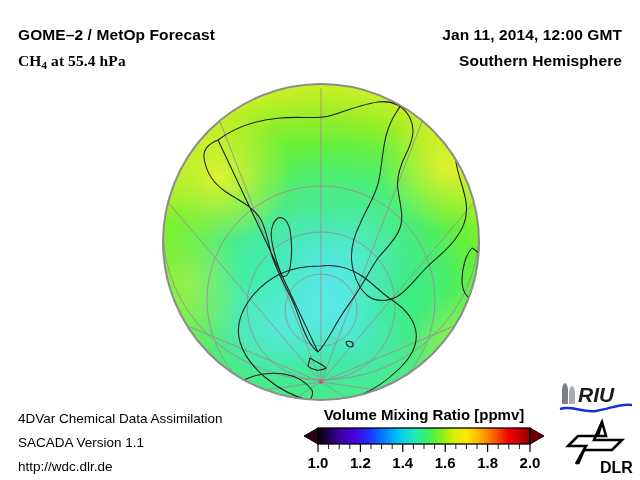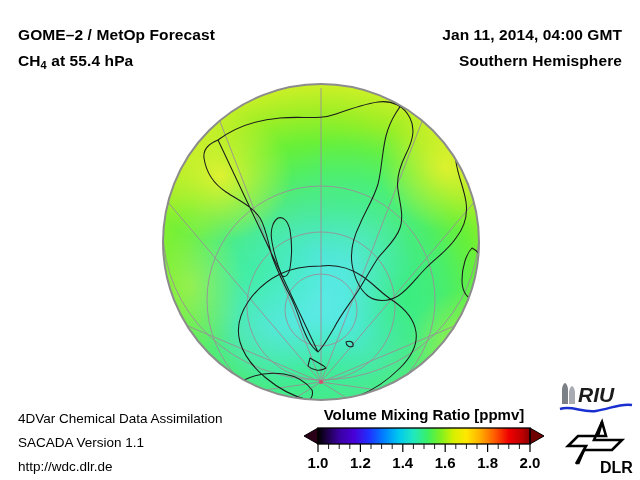--- a/index.html
+++ b/index.html
@@ -6,21 +6,21 @@
   body{
     width:640px;height:480px;background:#ffffff;
     font-family:"Liberation Sans",sans-serif;
     -webkit-font-smoothing:antialiased;
     overflow:hidden;position:relative;
   }
   #page{position:absolute;left:0;top:8px;width:640px;height:400px;}
 
   .hdr{position:absolute;font-weight:bold;font-size:15.5px;color:#000;white-space:nowrap;letter-spacing:0.1px;}
   #hdr-l1{left:18px;top:18px;}
-  #hdr-l2{left:18px;top:44px;}
+  #hdr-l2{left:18px;top:44px;font-family:Liberation Serif, serif;}
   #hdr-r1{right:18px;top:18px;text-align:right;}
   #hdr-r2{right:18px;top:44px;text-align:right;}
   .sub{font-size:11px;vertical-align:-3px;}
 
   .foot{position:absolute;left:18px;font-weight:normal;font-size:13.5px;color:#000;white-space:nowrap;}
   #foot1{top:403px;}
   #foot2{top:427px;}
   #foot3{top:451px;text-align:right;}
 
   #globe-wrap{position:absolute;left:160px;top:72px;width:324px;height:324px;}
@@ -29,21 +29,21 @@
   #logo-dlr{position:absolute;left:564px;top:412px;width:72px;height:58px;}
   svg{display:block;overflow:visible;}
 </style>
 </head>
 <body>
 
 <div id="page">
 
   <div class="hdr" id="hdr-l1">GOME–2 / MetOp Forecast</div>
   <div class="hdr" id="hdr-l2"><span>CH</span><span class="sub">4</span><span> at 55.4 hPa</span></div>
-  <div class="hdr" id="hdr-r1">Jan 11, 2014, 04:00 GMT</div>
+  <div class="hdr" id="hdr-r1">Jan 11, 2014, 12:00 GMT</div>
   <div class="hdr" id="hdr-r2">Southern Hemisphere</div>
 
   <div id="globe-wrap">
     <svg width="324" height="324" viewBox="0 0 324 324">
       <defs>
         <clipPath id="globeClip">
             <circle cx="161" cy="162" r="158"></circle>
           </clipPath>
 
         <radialGradient id="vortex" cx="0.497" cy="0.700" r="0.93">

